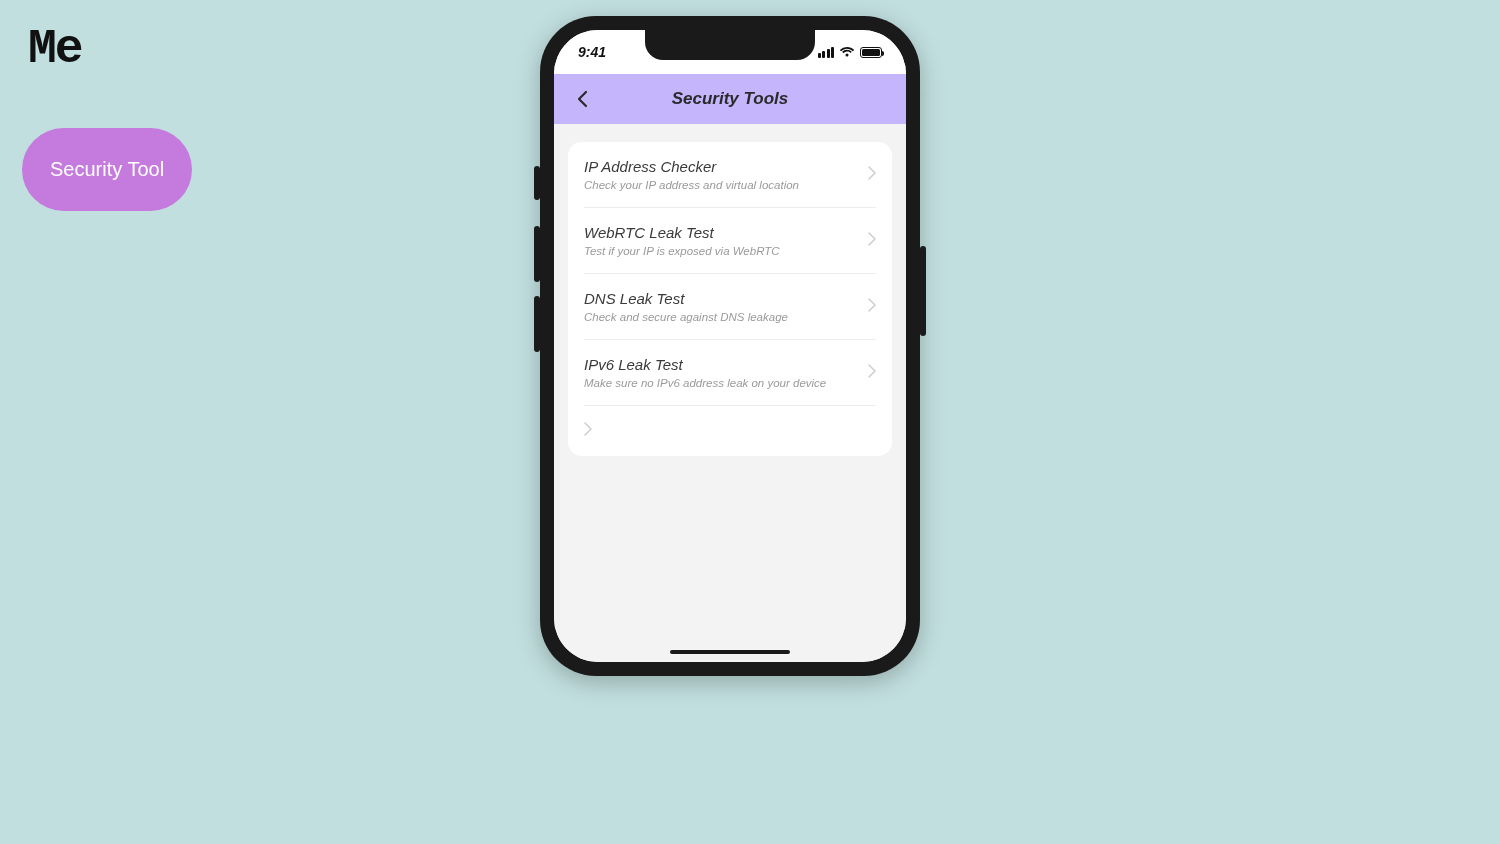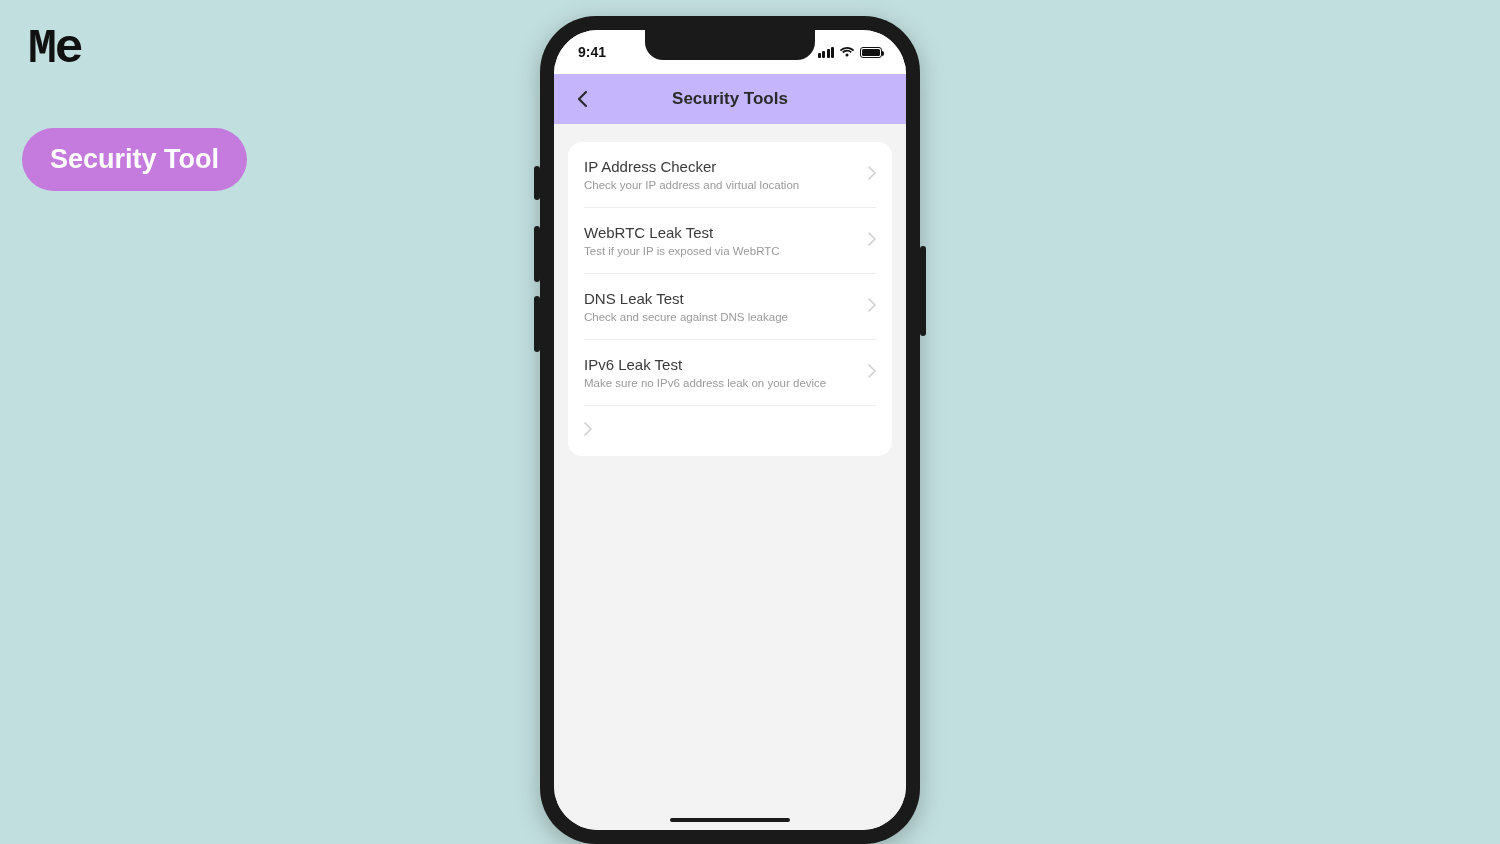--- a/index.html
+++ b/index.html
@@ -22,37 +22,38 @@
       color: #111;
       letter-spacing: -2px;
       font-family: Liberation Mono, monospace;
     }
     .pill {
       position: absolute;
       left: 22px;
       top: 128px;
       background: #c47bdd;
       color: #fff;
-      font-weight: 700;
-      font-size: 27px;
-      padding: 16px 28px;
+      font-weight: 400;
+      font-size: 20px;
+      padding: 30px 28px;
       border-radius: 999px;
     }
 
     
     .phone {
       position: absolute;
       left: 540px;
       top: 16px;
       width: 380px;
-      height: 828px;
+      height: 660px;
       background: #1a1a1a;
       border-radius: 56px;
       padding: 14px;
       box-shadow: 0 6px 24px rgba(0,0,0,0.25);
+      font-style: italic;
     }
     
     .sidebtn {
       position: absolute;
       background: #1a1a1a;
       border-radius: 3px;
     }
     .sb-left-1 { left: -6px; top: 150px; width: 6px; height: 34px; }
     .sb-left-2 { left: -6px; top: 210px; width: 6px; height: 56px; }
     .sb-left-3 { left: -6px; top: 280px; width: 6px; height: 56px; }

